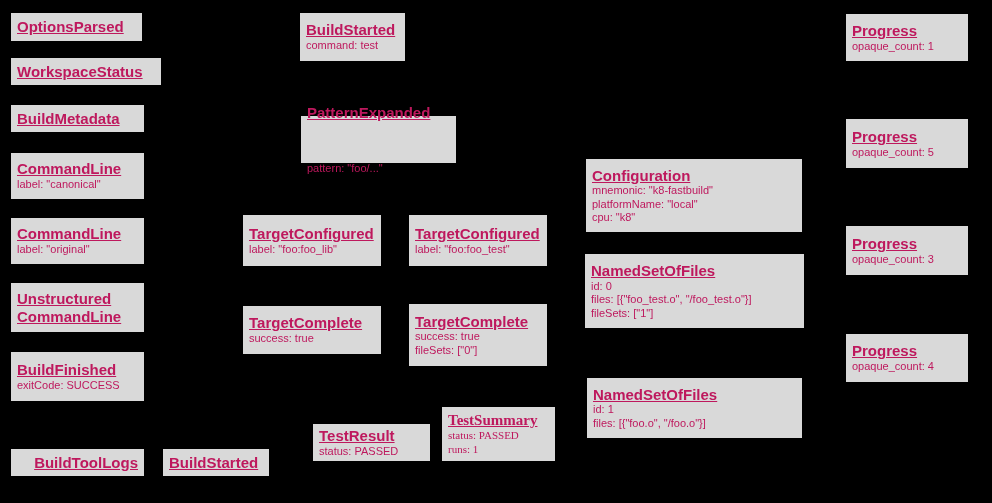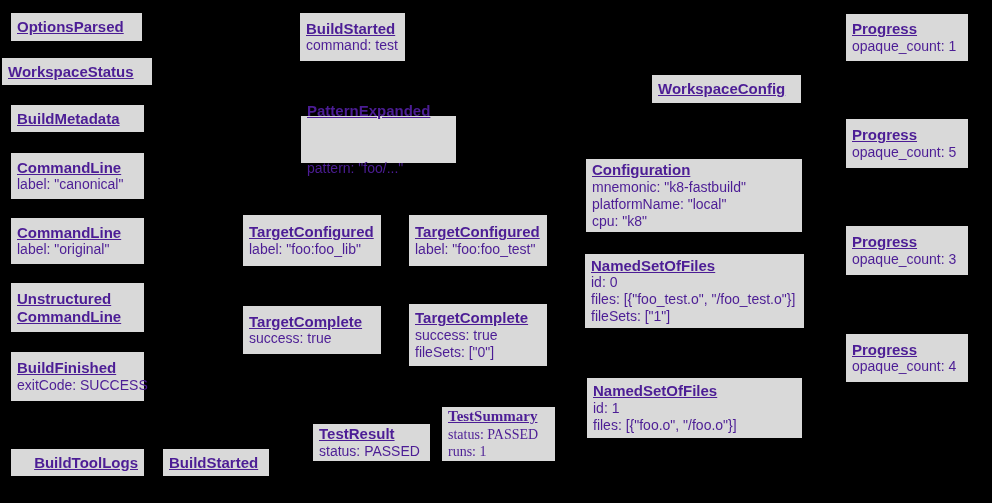--- a/index.html
+++ b/index.html
@@ -13,48 +13,48 @@
   }
   .diagram {
     position: absolute;
     inset: 0;
   }
   .node {
     position: absolute;
     box-sizing: border-box;
     background: #d9d9d9;
     border: 1px solid #000000;
-    color: #4c1d95;
+    color: #be185d;
     display: flex;
     flex-direction: column;
     justify-content: center;
     padding: 2px 6px;
   }
   .node .title {
     font-weight: bold;
     text-decoration: underline;
     font-size: 15px;
     line-height: 1.18;
   }
   .node .detail {
-    font-size: 14px;
+    font-size: 11px;
     line-height: 1.22;
     white-space: nowrap;
   }
 </style>
 </head>
 <body>
 
 <div class="diagram">
 
   <div class="node" style="left:10px; top:12px; width:133px; height:30px;">
     <span class="title">OptionsParsed</span>
   </div>
 
-  <div class="node" style="left:1px; top:57px; width:152px; height:29px;">
+  <div class="node" style="left:10px; top:57px; width:152px; height:29px;">
     <span class="title">WorkspaceStatus</span>
   </div>
 
   <div class="node" style="left:10px; top:104px; width:135px; height:29px;">
     <span class="title">BuildMetadata</span>
   </div>
 
   <div class="node" style="left:10px; top:152px; width:135px; height:48px;">
     <span class="title">CommandLine</span>
     <div class="detail">label: "canonical"</div>
@@ -117,23 +117,20 @@
     <div class="detail">success: true</div>
     <div class="detail">fileSets: ["0"]</div>
   </div>
 
   <div class="node" style="left:441px; top:406px; width:115px; height:56px;font-family:Liberation Serif, serif;">
     <span class="title">TestSummary</span>
     <div class="detail">status: PASSED</div>
     <div class="detail">runs: 1</div>
   </div>
 
-  <div class="node" style="left:651px; top:74px; width:151px; height:30px;">
-    <span class="title">WorkspaceConfig</span>
-  </div>
 
   <div class="node" style="left:585px; top:158px; width:218px; height:75px;">
     <span class="title">Configuration</span>
     <div class="detail">mnemonic: "k8-fastbuild"</div>
     <div class="detail">platformName: "local"</div>
     <div class="detail">cpu: "k8"</div>
   </div>
 
   <div class="node" style="left:584px; top:253px; width:221px; height:76px;">
     <span class="title">NamedSetOfFiles</span>

